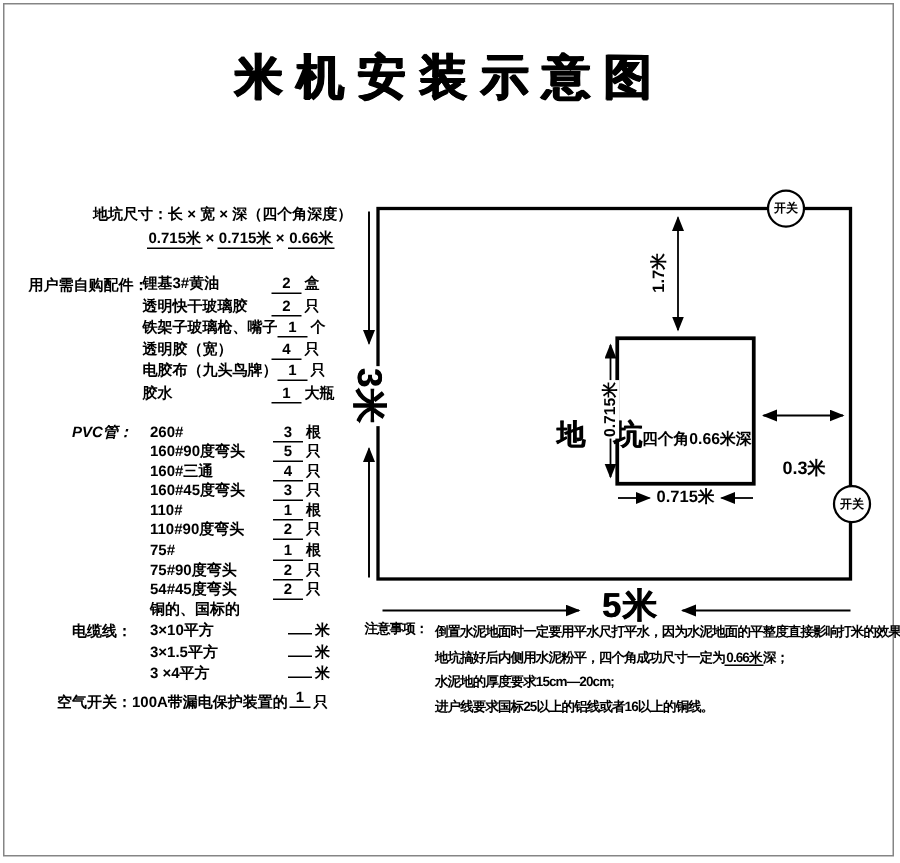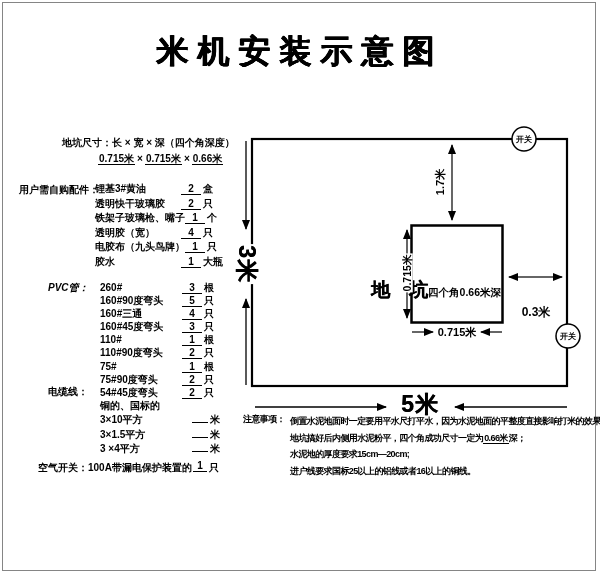--- a/index.html
+++ b/index.html
@@ -185,21 +185,21 @@
     </div>
   <div class="row">
       <span class="name">54#45度弯头</span>
       <span class="val">
         <span class="qty">2</span>
         <span class="unit">只</span>
       </span>
     </div>
 </div>
 
-<div class="seclabel" style="left:48px;top:385px;font-family:Liberation Serif, serif;">电缆线：</div>
+<div class="seclabel" style="left:48px;top:414px;font-family:Liberation Serif, serif;">电缆线：</div>
 <div id="cable-rows" class="rowlist spec">
   <div class="row">
       <span class="name">铜的、国标的</span>
     </div>
   <div class="row">
       <span class="name">3×10平方</span>
       <span class="val">
         <span class="qty"></span>
         <span class="unit">米</span>
       </span>

